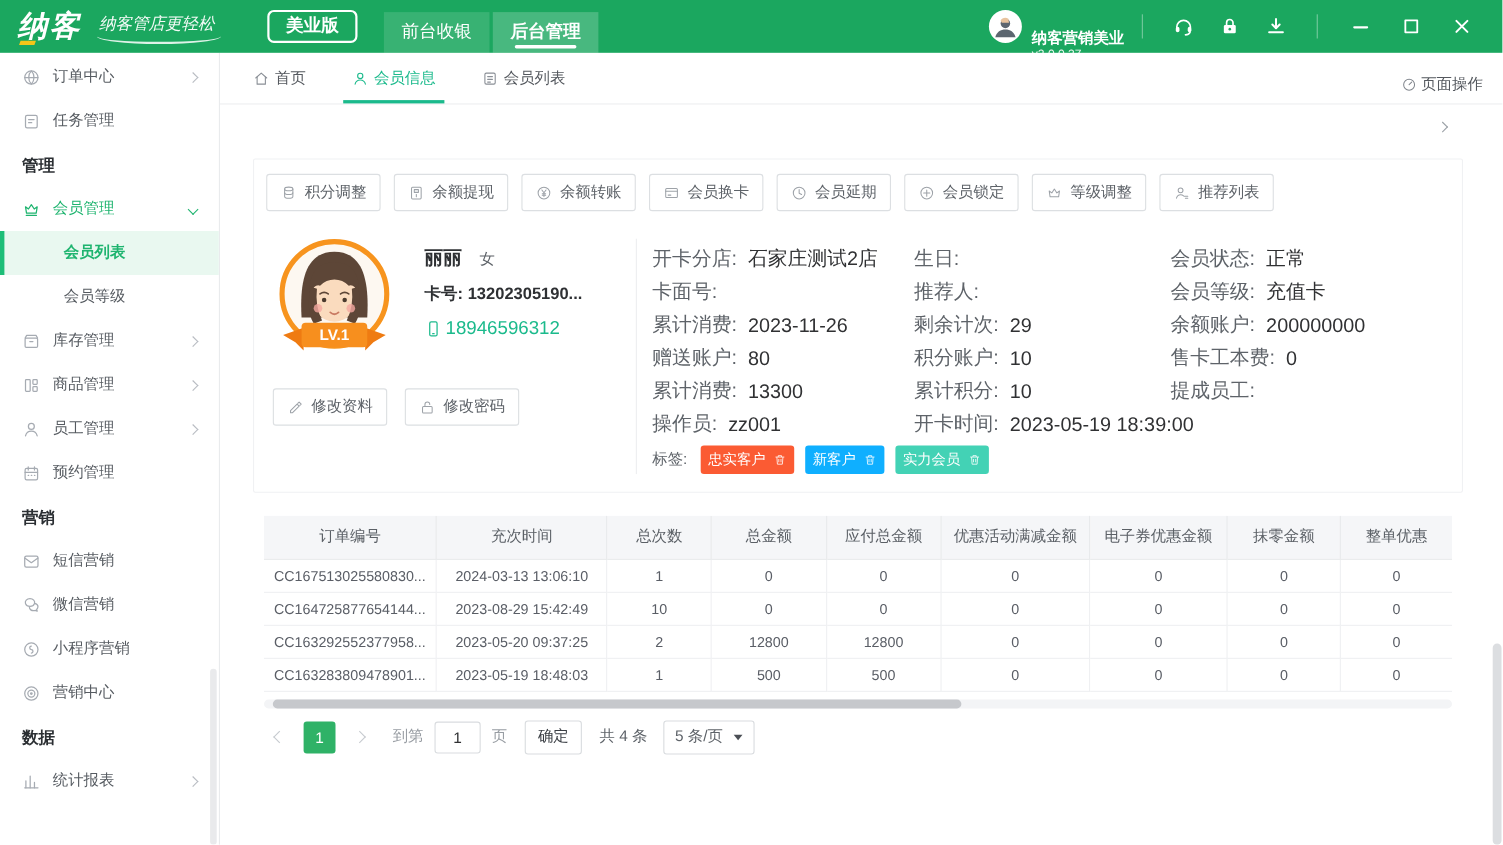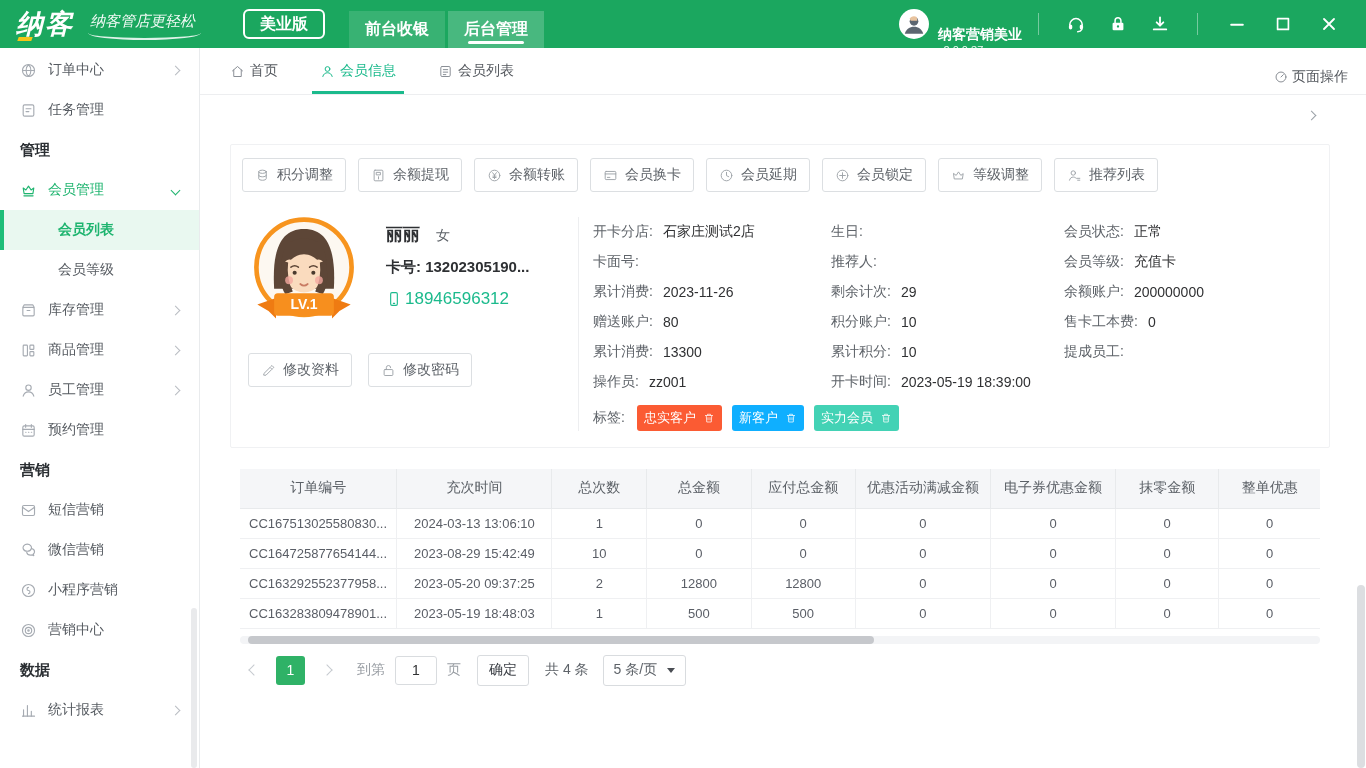--- a/index.html
+++ b/index.html
@@ -8,21 +8,21 @@
   .app { position:relative; width:1366px; height:768px; overflow:hidden; }
 
   
   .titlebar { position:absolute; top:0; left:0; right:0; height:48px; background:#1BA75F; display:flex; align-items:center; color:#fff; padding-left:16px; z-index:10; }
   .logo { font-size:27px; font-weight:bold; font-style:italic; letter-spacing:2px; position:relative; }
   .logo::after { content:""; position:absolute; left:2px; bottom:1px; width:14px; height:4px; background:#F5C518; transform:skewX(-20deg); }
   .slogan { margin-left:16px; font-size:15px; font-style:italic; position:relative; top:-3px; opacity:.95; }
   .slogan::after { content:""; position:absolute; left:-2px; right:-6px; bottom:-9px; height:12px; border-bottom:2px solid rgba(255,255,255,.9); border-radius:50%; }
   .edition { margin-left:48px; background:transparent; border:2px solid #fff; color:#fff; font-size:16px; font-weight:bold; border-radius:6px; padding:5px 15px; line-height:1; cursor:pointer; }
   .top-nav { display:flex; align-self:flex-end; margin-left:24px; height:37px; gap:3px; }
-  .top-tab { width:96px; display:flex; align-items:center; justify-content:center; background:rgba(255,255,255,.13); font-size:16px; position:relative; cursor:pointer;font-weight:bold; }
+  .top-tab { width:96px; display:flex; align-items:center; justify-content:center; background:rgba(255,255,255,.13); font-size:16px; position:relative; cursor:pointer; }
   .top-tab.active { background:rgba(255,255,255,.2); font-weight:bold; }
   .top-tab.active::after { content:""; position:absolute; bottom:4px; left:20px; right:20px; height:3px; background:#fff; border-radius:2px; }
   .tb-right { margin-left:auto; display:flex; align-items:center; padding-right:14px; }
   .tb-avatar { width:30px; height:30px; border-radius:50%; background:#fff; display:flex; align-items:center; justify-content:center; overflow:hidden; }
   .tb-acct { margin-left:9px; line-height:1.25;margin-top:36px; }
   .tb-acct .nm { font-size:14px; font-weight:bold; }
   .tb-acct .ver { font-size:11px; opacity:.92; }
   .tb-sep { width:1px; height:22px; background:rgba(255,255,255,.4); margin:0 16px; }
   .tb-ic { margin:0 11px; display:flex; cursor:pointer; }
   .win-ic { margin:0 13px; display:flex; cursor:pointer; }
@@ -83,21 +83,21 @@
   .p-phone { margin-top:12px; font-size:17px; color:#1BBA8C; display:flex; align-items:center; gap:3px; }
   .p-phone svg { width:16px; height:16px; stroke:#1BBA8C; fill:none; stroke-width:1.7; stroke-linecap:round; }
   .p-edit-row { margin-top:26px; display:flex; gap:16px; }
   .p-divider { width:1px; background:#EDEEF0; margin:4px 14px 0 0; }
   .p-info { flex:1; padding-top:4px; }
   .info-grid { display:flex; }
   .info-col { display:flex; flex-direction:column; }
   .info-col.c1 { width:238px; }
   .info-col.c2 { width:233px; }
   .info-col.c3 { flex:1; }
-  .f-row { height:30px; display:flex; align-items:center; font-size:14px; }
+  .f-row { height:30px; display:flex; align-items:flex-end; font-size:18px; }
   .f-label { color:#5E6369; margin-right:10px; white-space:nowrap; }
   .f-value { color:#303133; white-space:nowrap; }
   .tags-row { margin-top:8px; display:flex; align-items:center; font-size:14px; color:#5E6369; }
   .tag { margin-right:10px; padding:4px 7px; border-radius:3px; color:#fff; font-size:13px; display:flex; align-items:center; gap:7px; cursor:pointer; }
   .tag svg { width:12px; height:12px; stroke:#fff; fill:none; stroke-width:1.6; opacity:.92; }
   .tag.t0 { background:#FB5B33; margin-left:12px; }
   .tag.t1 { background:#0FAFFF; }
   .tag.t2 { background:#43D2B5; }
 
   

